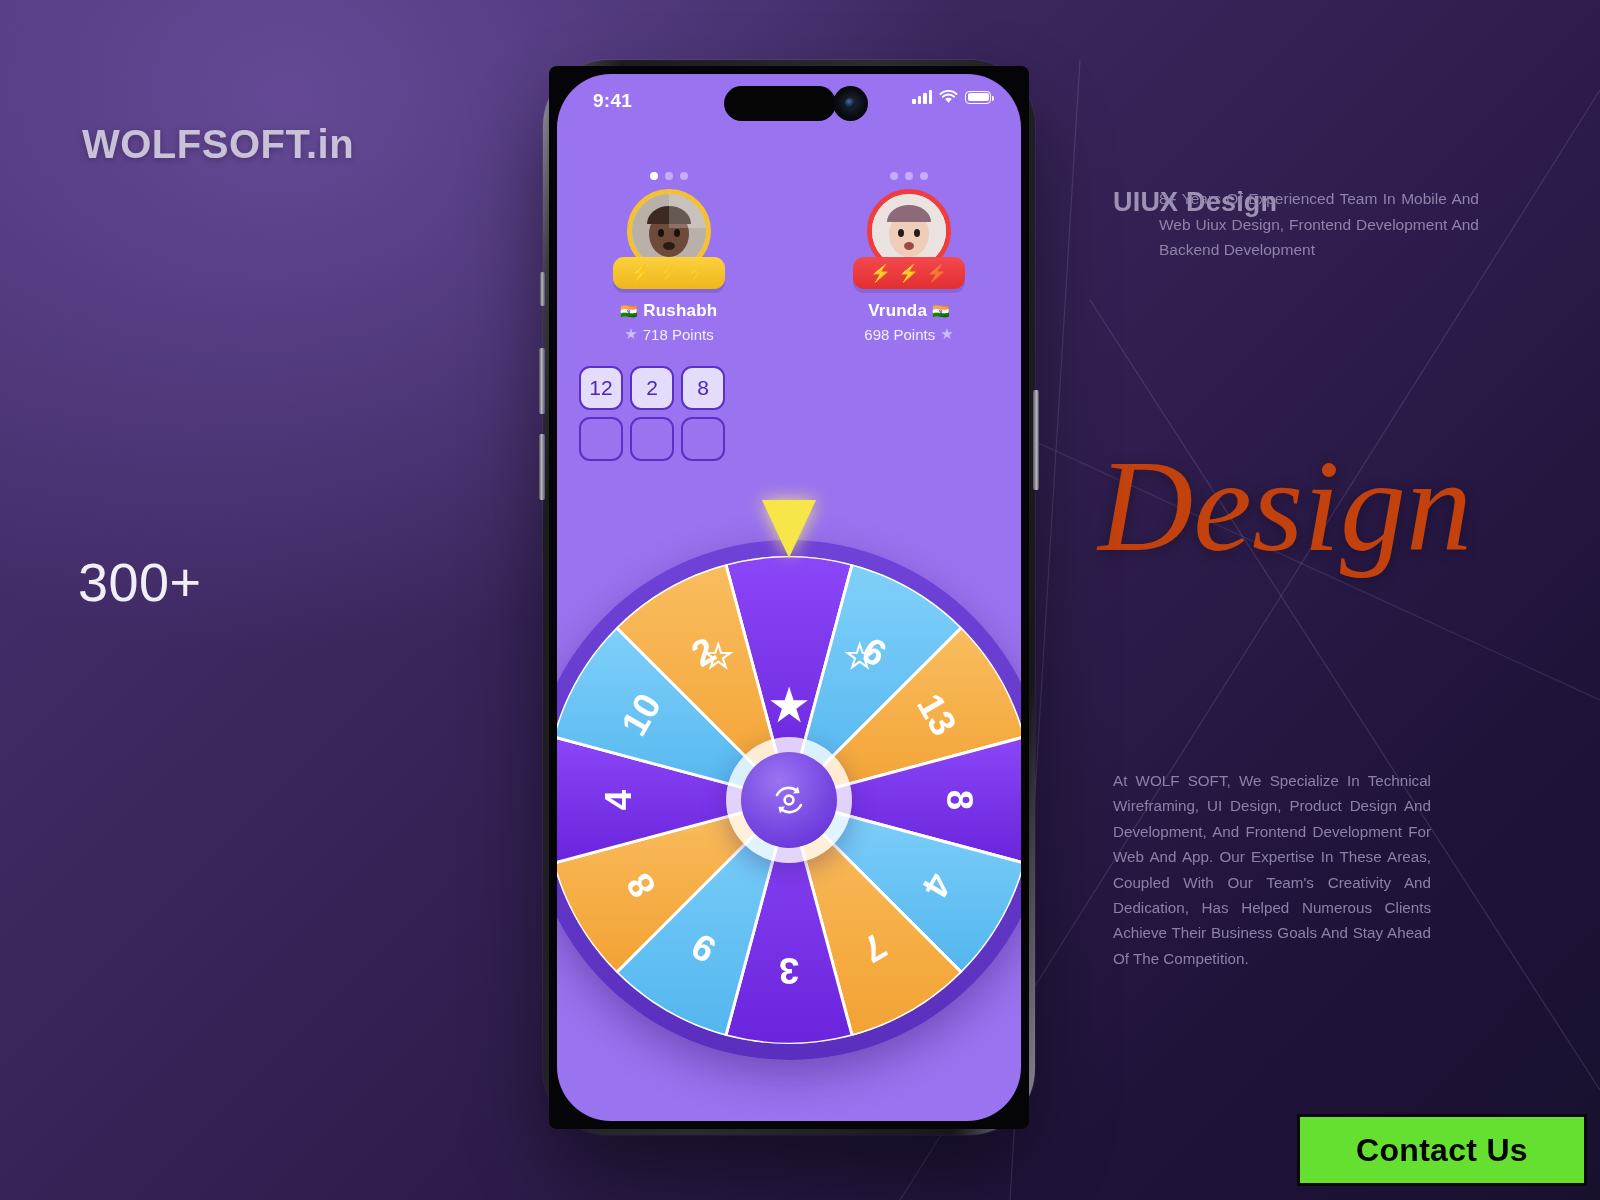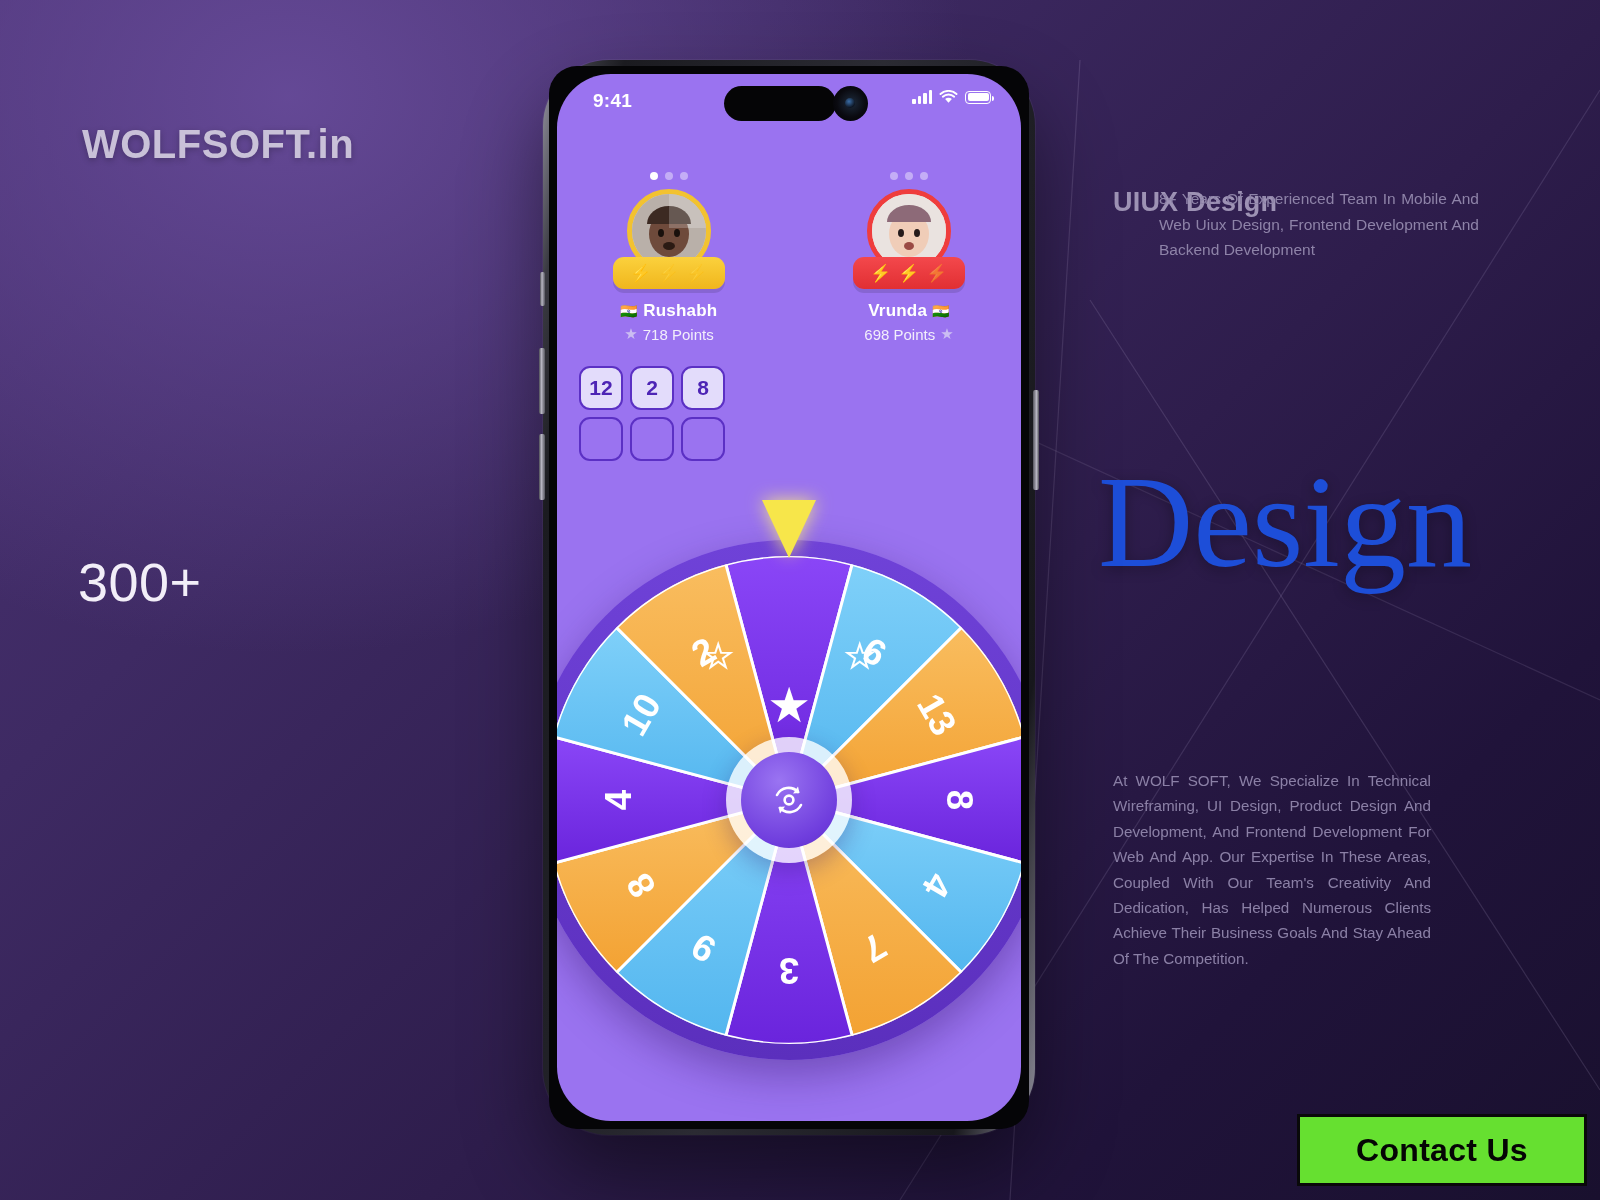--- a/index.html
+++ b/index.html
@@ -30,24 +30,25 @@
   .stat-num { margin-top:46px; font-size:54px; color:#f2eef8; font-weight:400; letter-spacing:0.5px;}
   .stat-label { margin-top:6px; font-size:33px; color:#f3effa; font-weight:400; letter-spacing:0.2px;}
 
   
   .r-head { position:absolute; left:1113px; top:142px; font-size:27px; font-weight:bold; color:#9d92b4; letter-spacing:.2px;margin-top:45px;}
   .r-sub {
     position:absolute; left:1113px; top:186px; width:320px;
     font-size:15.5px; line-height:25.5px; color:#8e83a8; text-align:justify; text-justify:inter-word;margin-left:46px;
   }
   .r-title {
-    position:absolute; left:1098px; top:458px; width:470px;
+    position:absolute; left:1098px; top:442px; width:470px;
     font-family:"Liberation Serif", serif;
-    font-size:132px; line-height:0.97; color:#1d4ed8; letter-spacing:0px;
+    font-size:132px; line-height:0.97; color:#c2410c; letter-spacing:0px;
     text-shadow:0 3px 14px rgba(0,0,0,.3);
+    font-style:italic;
   }
   .r-body {
     position:absolute; left:1113px; top:768px; width:318px;
     font-size:15.2px; line-height:25.4px; color:#8b80a6; text-align:justify; text-justify:inter-word;
   }
   .cta {
     position:absolute; left:1297px; top:1114px; width:290px; height:72px;
     background:#66e030; border:3px solid #090909;
     display:flex; align-items:center; justify-content:center;
     font-size:32px; font-weight:bold; color:#050505; letter-spacing:.3px;
@@ -55,21 +56,21 @@
   }
 
   
   .phone {
     position:absolute; left:543px; top:60px; width:492px; height:1075px;
     background:linear-gradient(100deg,#9b9aa6 0%,#3a3a42 6%,#1b1b20 12%,#2b2b33 50%,#17171c 88%,#8d8c99 100%);
     border-radius:66px;
     box-shadow:0 40px 80px rgba(0,0,0,.45), 0 0 0 1px rgba(255,255,255,.06);
   }
   .phone-inner {
-    position:absolute; inset:6px; border-radius:28px; background:#050507;
+    position:absolute; inset:6px; border-radius:8px; background:#050507;
   }
   .screen {
     position:absolute; inset:8px; border-radius:54px; overflow:hidden;
     background:#9a73f0;
   }
   .btn-side { position:absolute; background:linear-gradient(90deg,#4a4a52,#b9b7c4 40%,#55555e); border-radius:2px; }
   .btn-mute { left:-3px; top:212px; width:5px; height:34px; }
   .btn-vup  { left:-4px; top:288px; width:6px; height:66px; }
   .btn-vdn  { left:-4px; top:374px; width:6px; height:66px; }
   .btn-pwr  { right:-4px; top:330px; width:6px; height:100px;
@@ -125,21 +126,21 @@
   .flag { font-size:14px; }
   .ppoints { margin-top:4px; font-size:15px; color:#f2eefb;
              display:flex; align-items:center; justify-content:center; gap:5px; }
   .ministar { color:#cbbdf2; font-size:15px; }
 
   
   .tiles { position:absolute; left:22px; top:292px; display:grid;
            grid-template-columns:repeat(3,44px); gap:7px; }
   .tile { width:44px; height:44px; border-radius:11px; border:2px solid #5b30c4;
           display:flex; align-items:center; justify-content:center;
-          font-size:21px; font-weight:bold; color:#4d24b5; }
+          font-size:21px; font-weight:normal; color:#4d24b5; }
   .tile.filled { background:#e3dcfb; }
   .tile.empty { background:transparent; }
 
   
   .wheelzone { position:absolute; left:0; right:0; top:400px; bottom:0; overflow:hidden; }
   .wheel-outer {
     position:absolute; left:50%; top:66px; transform:translateX(-50%);
     width:520px; height:520px; border-radius:50%;
     background:linear-gradient(180deg,#6f42d8,#5b2fbd);
     box-shadow:0 16px 40px rgba(40,10,90,.35);

